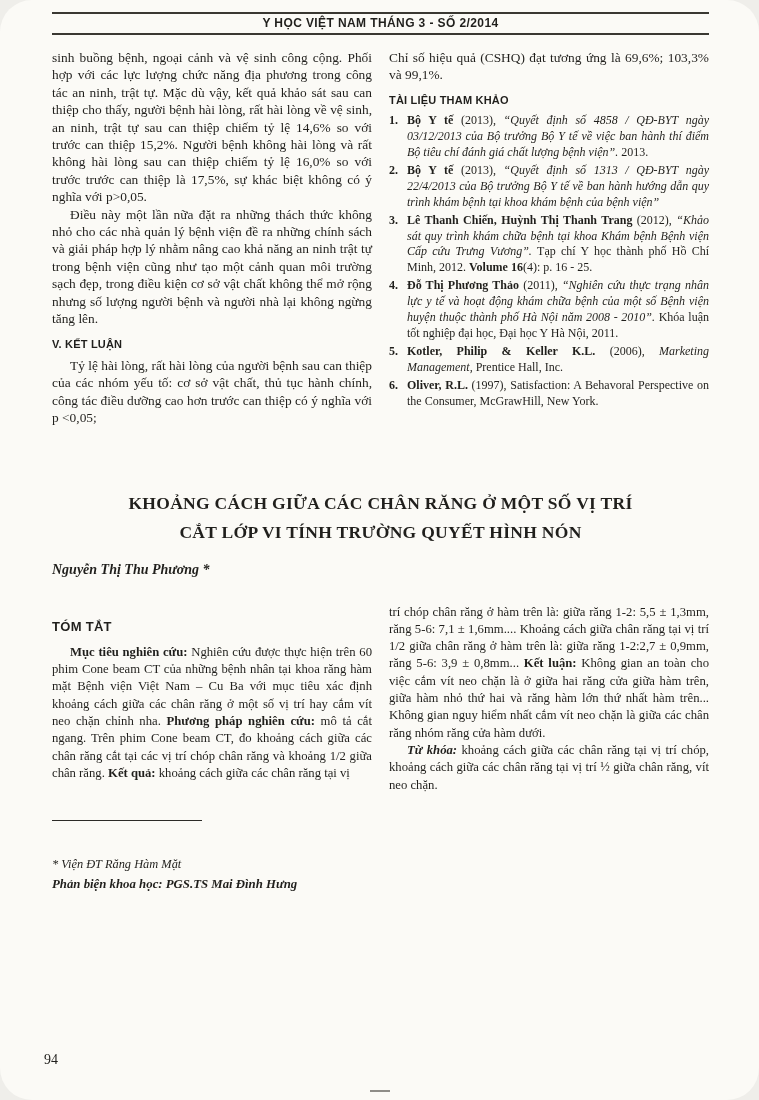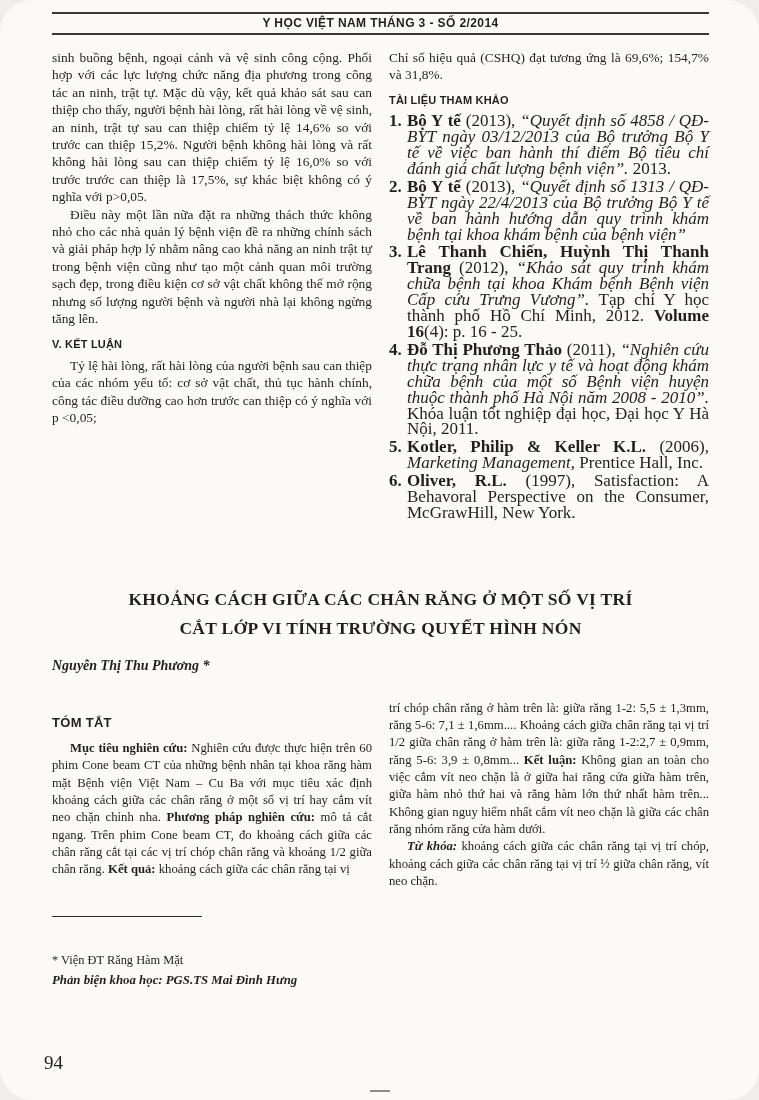--- a/index.html
+++ b/index.html
@@ -23,21 +23,21 @@
   .top-section{margin-top:14px;}
   .col{flex:1 1 0;min-width:0;}
   .body-text{font-size:13.4px;line-height:17.4px;text-align:justify;}
   .body-text p{margin:0;}
   p.indent, .indent{text-indent:18px;}
   .sec-heading{
     font-family:"Liberation Sans","DejaVu Sans",sans-serif;
     font-weight:bold;font-size:11px;margin:8px 0 4px;letter-spacing:.2px;
   }
   
-  .refs{list-style:none;margin:2px 0 0;padding:0;font-size:17px;line-height:15.9px;text-align:justify;}
+  .refs{list-style:none;margin:2px 0 0;padding:0;font-size:12px;line-height:15.9px;text-align:justify;}
   .refs li{padding-left:18px;text-indent:-18px;margin-bottom:2px;}
   .refs .num{display:inline-block;min-width:18px;text-indent:0;font-weight:bold;}
   .b{font-weight:bold;}
   .i{font-style:italic;}
   .bi{font-weight:bold;font-style:italic;}
   
   .article-title{
     margin:62px 10px 0;text-align:center;font-weight:bold;
     font-size:17.5px;line-height:29px;letter-spacing:.3px;
   }
@@ -49,44 +49,44 @@
   .abstract-section{margin-top:26px;}
   .abstract-text{font-size:12.7px;line-height:17.3px;text-align:justify;}
   .abstract-text p{margin:0;}
   .abstract-heading{
     font-family:"Liberation Sans","DejaVu Sans",sans-serif;
     font-weight:bold;font-size:13px;margin:14px 0 9px;letter-spacing:.3px;
   }
   
   .footnote{margin-top:26px;font-size:12.4px;}
   .footnote-rule{width:150px;border-top:1.3px solid #2c2b27;margin-bottom:5px;}
-  .fn-affiliation{margin-bottom:5px;margin-top:36px;}
+  .fn-affiliation{font-style:italic;margin-bottom:5px;margin-top:36px;}
   .fn-reviewer{font-weight:bold;font-style:italic;font-size:12.8px;}
-  .page-number{position:absolute;left:44px;top:1052px;font-size:19px;}
+  .page-number{position:absolute;left:44px;top:1052px;font-size:14px;}
   .scan-mark{position:absolute;left:50%;transform:translateX(-50%);top:1090px;width:20px;height:2px;background:#8f8d88;}
 </style>
 </head>
 <body>
 
 <div class="page">
 
   <header class="journal-header">
     <span>Y HỌC VIỆT NAM THÁNG 3 - SỐ 2/2014</span>
   </header>
 
   <section class="cols top-section">
     <div class="col body-text">
       <p>sinh buồng bệnh, ngoại cảnh và vệ sinh công cộng. Phối hợp với các lực lượng chức năng địa phương trong công tác an ninh, trật tự. Mặc dù vậy, kết quả khảo sát sau can thiệp cho thấy, người bệnh hài lòng, rất hài lòng về vệ sinh, an ninh, trật tự sau can thiệp chiếm tỷ lệ 14,6% so với trước can thiệp 15,2%. Người bệnh không hài lòng và rất không hài lòng sau can thiệp chiếm tỷ lệ 16,0% so với trước trước can thiệp là 17,5%, sự khác biệt không có ý nghĩa với p&gt;0,05.</p>
       <p class="indent">Điều này một lần nữa đặt ra những thách thức không nhỏ cho các nhà quản lý bệnh viện đề ra những chính sách và giải pháp hợp lý nhằm nâng cao khả năng an ninh trật tự trong bệnh viện cũng như tạo một cảnh quan môi trường sạch đẹp, trong điều kiện cơ sở vật chất không thể mở rộng nhưng số lượng người bệnh và người nhà lại không ngừng tăng lên.</p>
       <h3 class="sec-heading">V. KẾT LUẬN</h3>
       <p class="indent">Tỷ lệ hài lòng, rất hài lòng của người bệnh sau can thiệp của các nhóm yếu tố: cơ sở vật chất, thủ tục hành chính, công tác điều dưỡng cao hơn trước can thiệp có ý nghĩa với p &lt;0,05;</p>
     </div>
 
     <div class="col body-text">
-      <p>Chỉ số hiệu quả (CSHQ) đạt tương ứng là 69,6%; 154,7% và 31,8%.</p>
+      <p>Chỉ số hiệu quả (CSHQ) đạt tương ứng là 69,6%; 103,3% và 99,1%.</p>
       <h3 class="sec-heading">TÀI LIỆU THAM KHẢO</h3>
 
       <ol class="refs">
         <li><span class="num">1.</span><span class="b">Bộ Y tế</span><span> (2013), </span><span class="i">“Quyết định số 4858 / QĐ-BYT ngày 03/12/2013 của Bộ trưởng Bộ Y tế về việc ban hành thí điểm Bộ tiêu chí đánh giá chất lượng bệnh viện”. </span><span>2013.</span></li>
         <li><span class="num">2.</span><span class="b">Bộ Y tế</span><span> (2013), </span><span class="i">“Quyết định số 1313 / QĐ-BYT ngày 22/4/2013 của Bộ trưởng Bộ Y tế về ban hành hướng dẫn quy trình khám bệnh tại khoa khám bệnh của bệnh viện”</span></li>
         <li><span class="num">3.</span><span class="b">Lê Thanh Chiến, Huỳnh Thị Thanh Trang</span><span> (2012), </span><span class="i">“Khảo sát quy trình khám chữa bệnh tại khoa Khám bệnh Bệnh viện Cấp cứu Trưng Vương”. </span><span>Tạp chí Y học thành phố Hồ Chí Minh, 2012. </span><span class="b">Volume 16</span><span>(4): p. 16 - 25.</span></li>
         <li><span class="num">4.</span><span class="b">Đỗ Thị Phương Thảo</span><span> (2011), </span><span class="i">“Nghiên cứu thực trạng nhân lực y tế và hoạt động khám chữa bệnh của một số Bệnh viện huyện thuộc thành phố Hà Nội năm 2008 - 2010”. </span><span>Khóa luận tốt nghiệp đại học, Đại học Y Hà Nội, 2011.</span></li>
         <li><span class="num">5.</span><span class="b">Kotler, Philip &amp; Keller K.L.</span><span> (2006), </span><span class="i">Marketing Management, </span><span>Prentice Hall, Inc.</span></li>
         <li><span class="num">6.</span><span class="b">Oliver, R.L.</span><span> (1997), Satisfaction: A Behavoral Perspective on the Consumer, McGrawHill, New York.</span></li>
       </ol>

